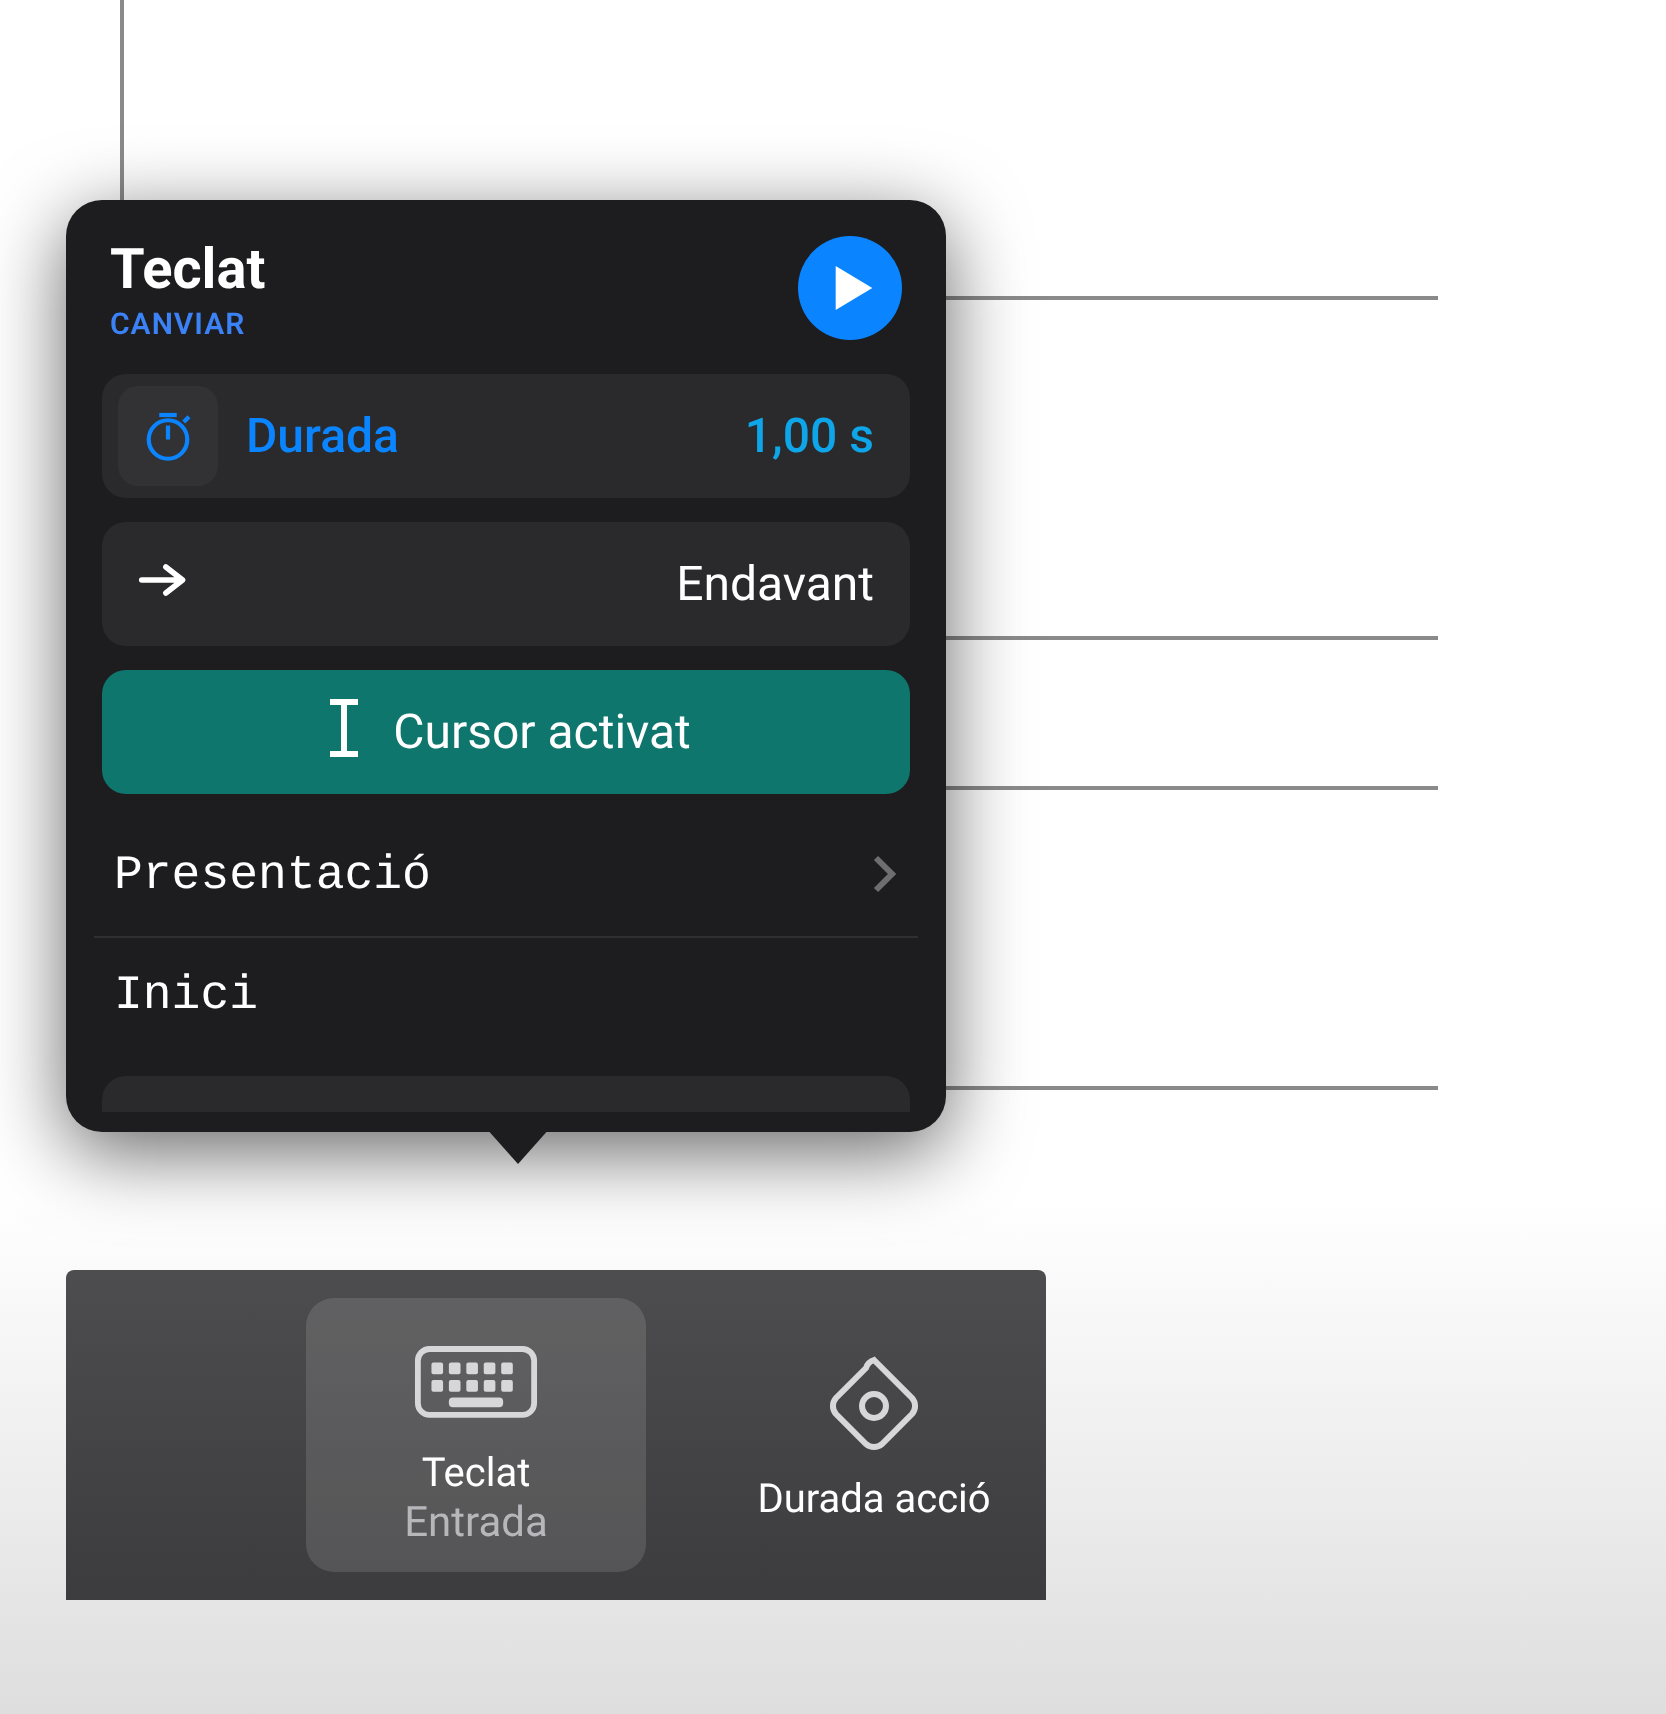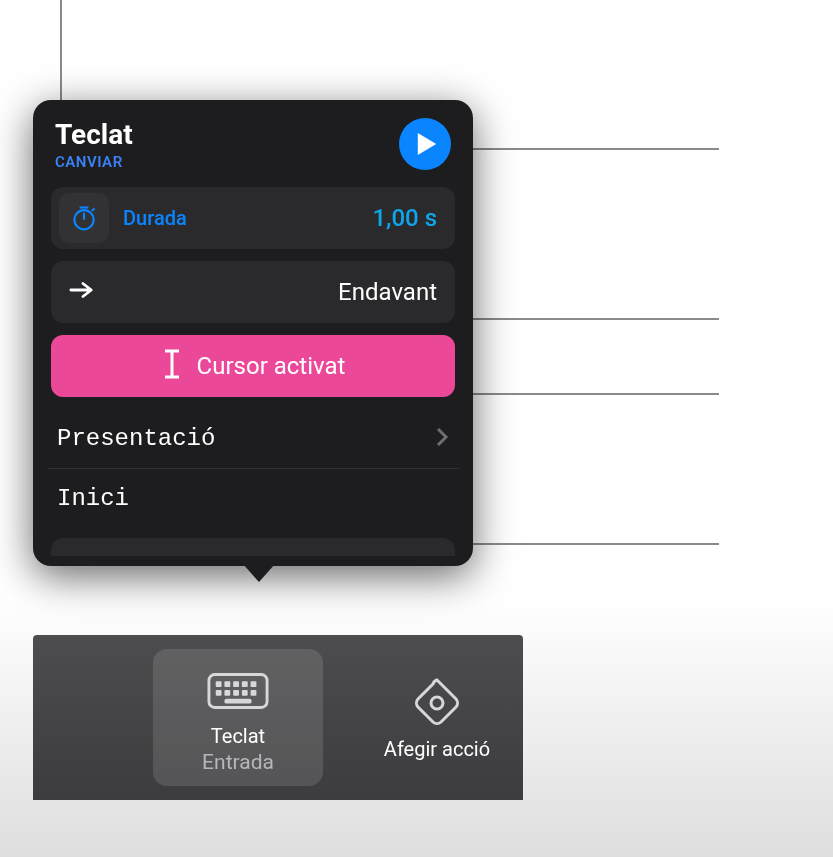--- a/index.html
+++ b/index.html
@@ -63,28 +63,28 @@
       height: 62px;
       display: flex;
       align-items: center;
       padding: 0 18px;
       margin-bottom: 12px;
     }
     .row.dur { justify-content: space-between; }
     .dur-left { display: flex; align-items: center; gap: 14px; }
     .dur-left .ico { width: 50px; height: 50px; border-radius: 10px; background: #323234; display:flex; align-items:center; justify-content:center; margin-left:-10px;}
     .dur-left .ico svg { width: 28px; height: 28px; stroke: #0a84ff; fill: none; stroke-width: 2.4; }
-    .dur-label { color: #0a84ff; font-size: 20px; font-weight: 500; }
+    .dur-label { color: #0a84ff; font-size: 24px; font-weight: 500; }
     .dur-val { color: #0ea5e9; font-size: 24px; font-weight: 500; }
 
     .row.center { justify-content: space-between; gap: 14px; }
     .row.center .arr svg { width: 26px; height: 20px; fill: #fff; }
     .row.center .txt { color: #fff; font-size: 24px; }
 
-    .row.active { background: #ec4899; justify-content: center; gap: 14px; }
+    .row.active { background: #0f766e; justify-content: center; gap: 14px; }
     .row.active .curs svg { width: 22px; height: 30px; }
     .row.active .txt { color: #fff; font-size: 24px; }
 
     .menu-row {
       display: flex; align-items: center; justify-content: space-between;
       padding: 16px 6px 16px 6px;
     }
     .menu-row .lbl { color: #fff; font-size: 24px; font-family: Liberation Mono, monospace; }
     .menu-row .val { color: #8d8d92; font-size: 24px; margin-right: 6px; }
     .menu-row .rgt { display:flex; align-items:center; gap: 4px; }
@@ -156,21 +156,21 @@
       <div class="t1">Teclat</div>
       <div class="t2">Entrada</div>
     </div>
     <div class="tool cut">
       <div class="ic">
         <svg viewBox="0 0 54 54">
           <path d="M27 4 L46 23 A6 6 0 0 1 46 31 L31 46 A6 6 0 0 1 23 46 L8 31 A6 6 0 0 1 8 23 L23 8 A6 6 0 0 1 27 4 Z" fill="none" stroke="#d7d7da" stroke-width="3"></path>
           <circle cx="27" cy="27" r="6" fill="none" stroke="#d7d7da" stroke-width="3"></circle>
         </svg>
       </div>
-      <div class="t1">Afegir acció</div>
+      <div class="t1">Durada acció</div>
     </div>
   </div>
 
   <div class="popover">
     <div class="hdr">
       <div class="hdr-left">
         <div class="hdr-title">Teclat</div>
         <div class="hdr-sub">CANVIAR</div>
       </div>
       <div class="play-btn">

